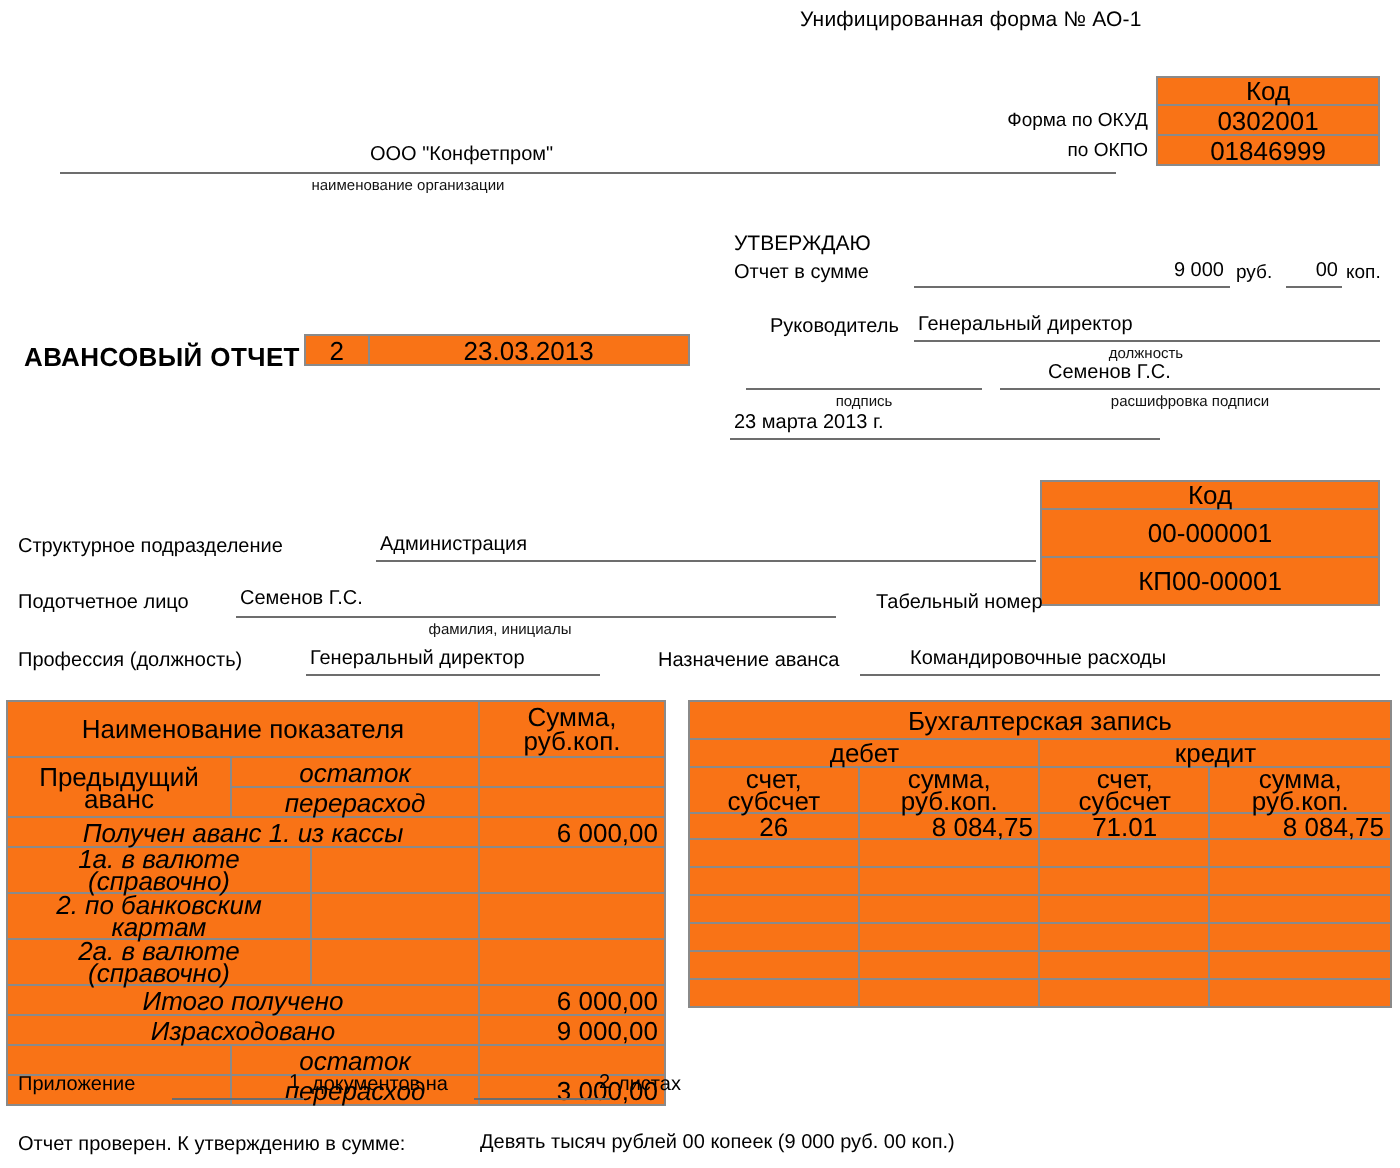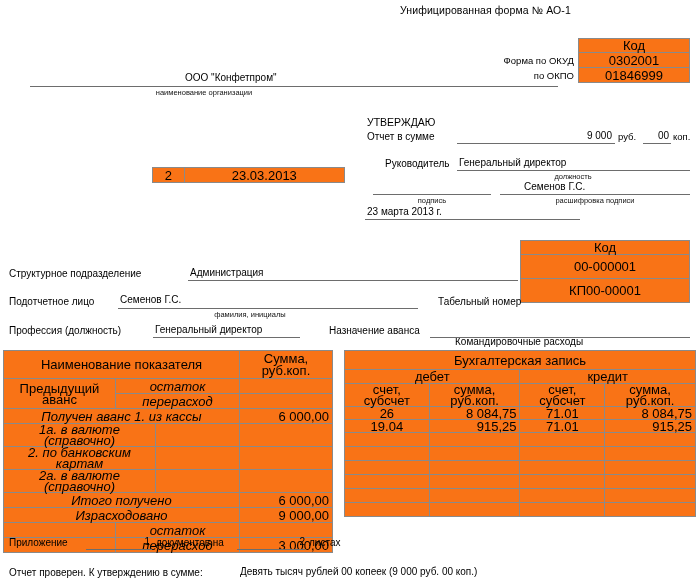--- a/index.html
+++ b/index.html
@@ -125,20 +125,21 @@
 
   <div class="rule" style="left:373px; top:194px; width:118px;"></div>
   <div class="caption" style="left:373px; top:196px; width:118px;">подпись</div>
   <div class="val" style="left:524px; top:181px;">Семенов Г.С.</div>
   <div class="rule" style="left:500px; top:194px; width:190px;"></div>
   <div class="caption" style="left:500px; top:196px; width:190px;">расшифровка подписи</div>
 
   <div class="val" style="left:367px; top:206px;">23 марта 2013 г.</div>
   <div class="rule" style="left:365px; top:219px; width:215px;"></div>
 
+  <div class="title-main" style="left:12px; top:171px;">АВАНСОВЫЙ ОТЧЕТ</div>
 
   <table class="grid outer" style="left:152px; top:167px; width:193px;">
     <tbody>
     <tr>
       <td style="height:15px;">2</td>
       <td style="height:15px;">23.03.2013</td>
     </tr>
   </tbody>
     </table>
 
@@ -163,21 +164,21 @@
   <div class="lbl" style="left:9px; top:296px; font-size:10px;">Подотчетное лицо</div>
   <div class="val" style="left:120px; top:294px;">Семенов Г.С.</div>
   <div class="rule" style="left:118px; top:308px; width:300px;"></div>
   <div class="caption" style="left:190px; top:310px; width:120px;">фамилия, инициалы</div>
   <div class="lbl" style="left:438px; top:296px; font-size:10px;">Табельный номер</div>
 
   <div class="lbl" style="left:9px; top:325px; font-size:10px;">Профессия (должность)</div>
   <div class="val" style="left:155px; top:324px;">Генеральный директор</div>
   <div class="rule" style="left:153px; top:337px; width:147px;"></div>
   <div class="lbl" style="left:329px; top:325px; font-size:10px;">Назначение аванса</div>
-  <div class="val" style="left:432px; top:336px;padding-left:23px;">Командировочные расходы</div>
+  <div class="val" style="left:432px; top:324px;padding-left:23px;">Командировочные расходы</div>
   <div class="rule" style="left:430px; top:337px; width:260px;"></div>
 
   <table class="grid outer" style="left:3px; top:350px; width:330px;">
     <tbody>
         <tr>
       <td colspan="3" rowspan="2" style="height:28px;">Наименование показателя</td>
       <td rowspan="2" style="width:93px; height:28px; line-height:12px;">
         <span>Сумма,</span><br>
         <span>руб.коп.</span>
       </td>
@@ -246,26 +247,20 @@
       <td style="width:85px; height:14px;">счет, субсчет</td>
       <td style="width:91px; height:14px;">сумма, руб.коп.</td>
       <td style="width:85px; height:14px;">счет, субсчет</td>
       <td style="width:91px; height:14px;">сумма, руб.коп.</td>
     </tr>
     <tr>
       <td style="height:13px;">26</td>
       <td class="tright">8 084,75</td>
       <td>71.01</td>
       <td class="tright">8 084,75</td>
-    </tr>
-    <tr>
-      <td style="height:13px;">19.04</td>
-      <td class="tright">915,25</td>
-      <td>71.01</td>
-      <td class="tright">915,25</td>
     </tr>
     <tr>
       <td style="height:14px;"></td>
       <td class="tright"></td>
       <td></td>
       <td class="tright"></td>
     </tr>
     <tr>
       <td style="height:14px;"></td>
       <td class="tright"></td>

